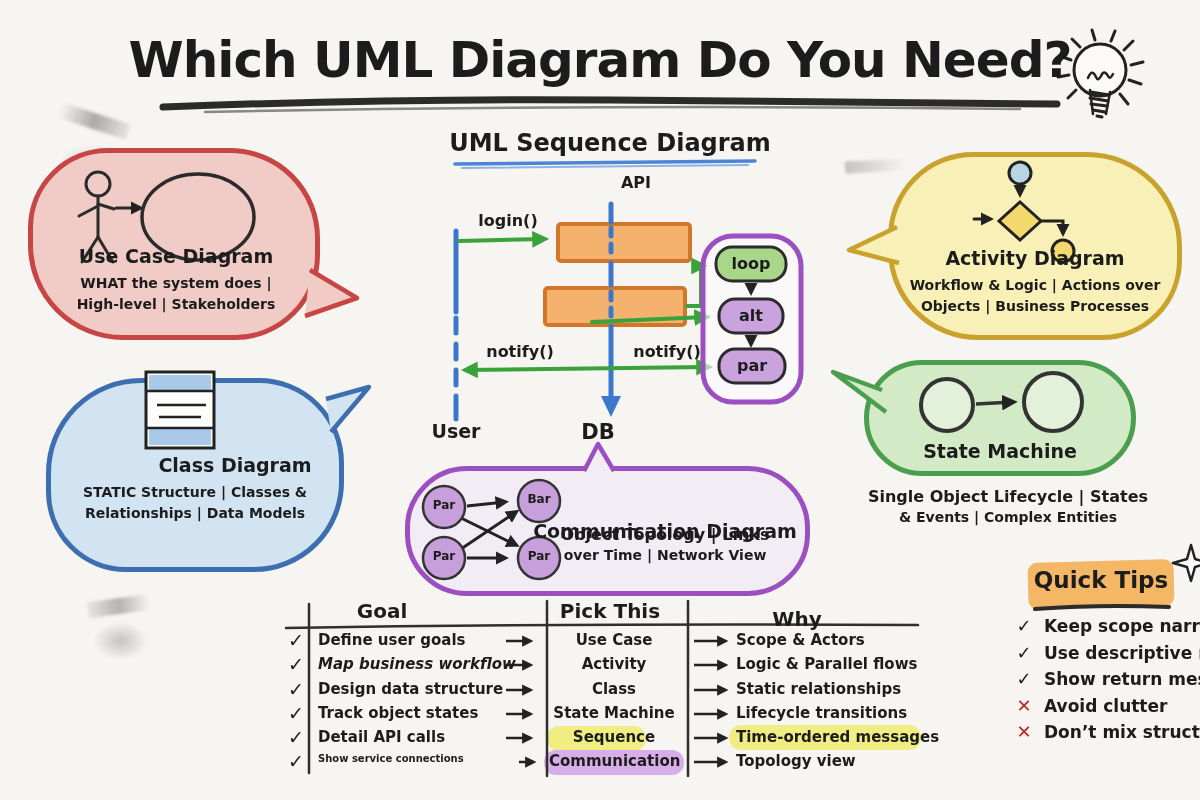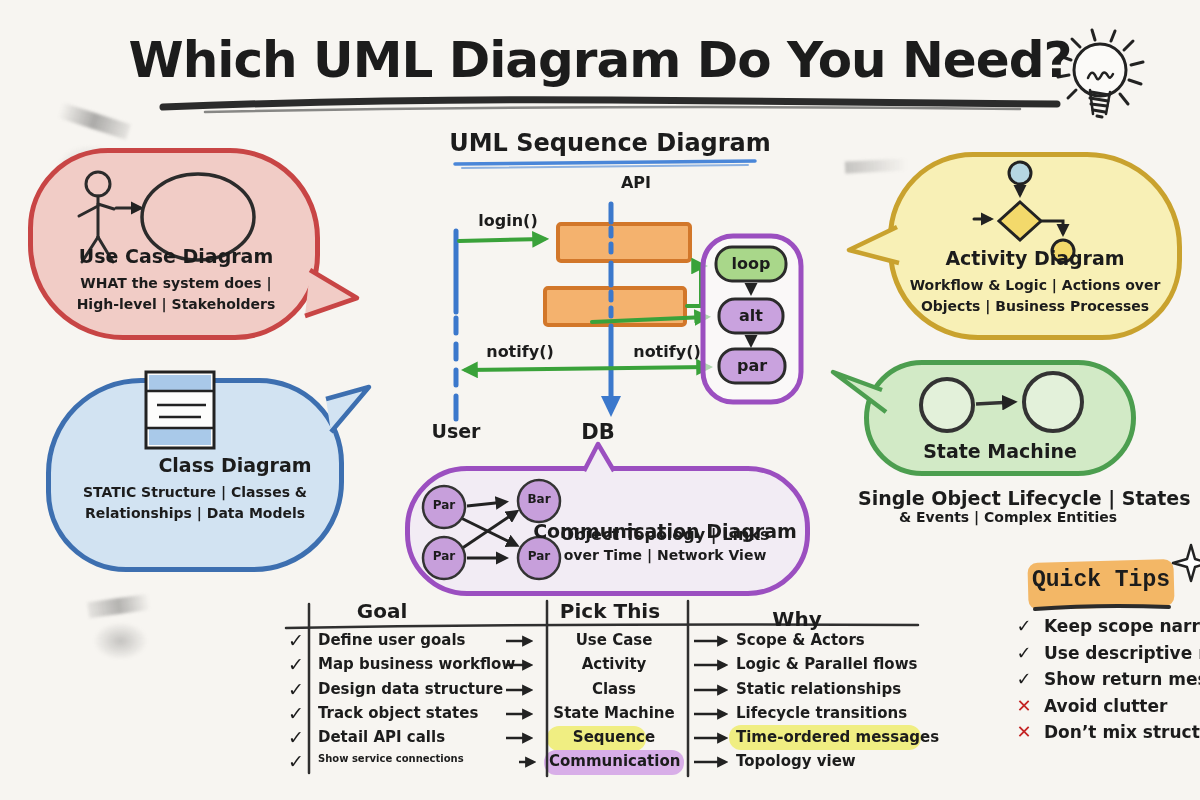--- a/index.html
+++ b/index.html
@@ -208,42 +208,42 @@
 
   <div class="t c" style="left:46px;top:455px;width:298px;font-size:19px;padding-left:40px;">Class Diagram</div>
   <div class="t c" style="left:46px;top:484px;width:298px;font-size:14px;">STATIC Structure | Classes &amp;</div>
   <div class="t c" style="left:46px;top:505px;width:298px;font-size:14px;">Relationships | Data Models</div>
 
   <div class="t c" style="left:888px;top:248px;width:294px;font-size:19px;">Activity Diagram</div>
   <div class="t c" style="left:888px;top:277px;width:294px;font-size:14px;">Workflow &amp; Logic | Actions over</div>
   <div class="t c" style="left:888px;top:298px;width:294px;font-size:14px;">Objects | Business Processes</div>
 
   <div class="t c" style="left:864px;top:441px;width:272px;font-size:19px;">State Machine</div>
-  <div class="t c" style="left:858px;top:488px;width:300px;font-size:19px;">Single Object Lifecycle | States</div>
+  <div class="t c" style="left:858px;top:488px;width:300px;font-size:16px;">Single Object Lifecycle | States</div>
   <div class="t c" style="left:858px;top:509px;width:300px;font-size:14px;">&amp; Events | Complex Entities</div>
 
   <div class="t c" style="left:520px;top:521px;width:290px;font-size:19px;">Communication Diagram</div>
   <div class="t c" style="left:520px;top:526px;width:290px;font-size:16px;">Object Topology | Links</div>
   <div class="t c" style="left:520px;top:547px;width:290px;font-size:14px;">over Time | Network View</div>
   <div class="t c" style="left:424px;top:499px;width:40px;font-size:12px;">Par</div>
   <div class="t c" style="left:519px;top:493px;width:40px;font-size:12px;">Bar</div>
   <div class="t c" style="left:424px;top:550px;width:40px;font-size:12px;">Par</div>
   <div class="t c" style="left:519px;top:550px;width:40px;font-size:12px;">Par</div>
 
   <div class="t c" style="left:332px;top:600px;width:100px;font-size:20px;">Goal</div>
   <div class="t c" style="left:550px;top:600px;width:120px;font-size:20px;">Pick This</div>
   <div class="t c" style="left:747px;top:600px;width:100px;font-size:20px;margin-top:8px;">Why</div>
 
   <div class="t c" style="left:284px;top:630px;width:24px;font-size:19px;">✓</div>
   <div class="t" style="left:318px;top:632px;font-size:15px;">Define user goals</div>
   <div class="t c" style="left:549px;top:632px;width:130px;font-size:15px;">Use Case</div>
   <div class="t" style="left:736px;top:632px;font-size:15px;">Scope &amp; Actors</div>
 
   <div class="t c" style="left:284px;top:654px;width:24px;font-size:19px;">✓</div>
-  <div class="t" style="left:318px;top:656px;font-size:15px;">Map business workflow</div>
+  <div class="t" style="left:318px;top:656px;font-size:15px;font-style:italic;">Map business workflow</div>
   <div class="t c" style="left:549px;top:656px;width:130px;font-size:15px;">Activity</div>
   <div class="t" style="left:736px;top:656px;font-size:15px;">Logic &amp; Parallel flows</div>
 
   <div class="t c" style="left:284px;top:679px;width:24px;font-size:19px;">✓</div>
   <div class="t" style="left:318px;top:681px;font-size:15px;">Design data structure</div>
   <div class="t c" style="left:549px;top:681px;width:130px;font-size:15px;">Class</div>
   <div class="t" style="left:736px;top:681px;font-size:15px;">Static relationships</div>
 
   <div class="t c" style="left:284px;top:703px;width:24px;font-size:19px;">✓</div>
   <div class="t" style="left:318px;top:705px;font-size:15px;text-align:center;">Track object states</div>
@@ -253,21 +253,21 @@
   <div class="t c" style="left:284px;top:727px;width:24px;font-size:19px;">✓</div>
   <div class="t" style="left:318px;top:729px;font-size:15px;">Detail API calls</div>
   <div class="t c" style="left:549px;top:729px;width:130px;font-size:15px;">Sequence</div>
   <div class="t" style="left:736px;top:729px;font-size:15px;">Time-ordered messages</div>
 
   <div class="t c" style="left:284px;top:751px;width:24px;font-size:19px;">✓</div>
   <div class="t" style="left:318px;top:753px;font-size:10px;">Show service connections</div>
   <div class="t c" style="left:549px;top:753px;width:130px;font-size:15px;">Communication</div>
   <div class="t" style="left:736px;top:753px;font-size:15px;">Topology view</div>
 
-  <div class="t c" style="left:1028px;top:567px;width:146px;font-size:23px;font-family:Liberation Mono, monospace;">Quick Tips</div>
+  <div class="t c" style="left:1028px;top:567px;width:146px;font-size:23px;">Quick Tips</div>
 
   <div class="t c" style="left:1012px;top:616px;width:24px;font-size:18px;">✓</div>
   <div class="t" style="left:1044px;top:617px;font-size:17px;">Keep scope narrow</div>
   <div class="t c" style="left:1012px;top:643px;width:24px;font-size:18px;">✓</div>
   <div class="t" style="left:1044px;top:644px;font-size:17px;">Use descriptive names</div>
   <div class="t c" style="left:1012px;top:669px;width:24px;font-size:18px;">✓</div>
   <div class="t" style="left:1044px;top:670px;font-size:17px;">Show return messages</div>
   <div class="t c cross-mark" style="left:1012px;top:696px;width:24px;font-size:18px;">✕</div>
   <div class="t" style="left:1044px;top:697px;font-size:17px;">Avoid clutter</div>
   <div class="t c cross-mark" style="left:1012px;top:722px;width:24px;font-size:18px;">✕</div>

